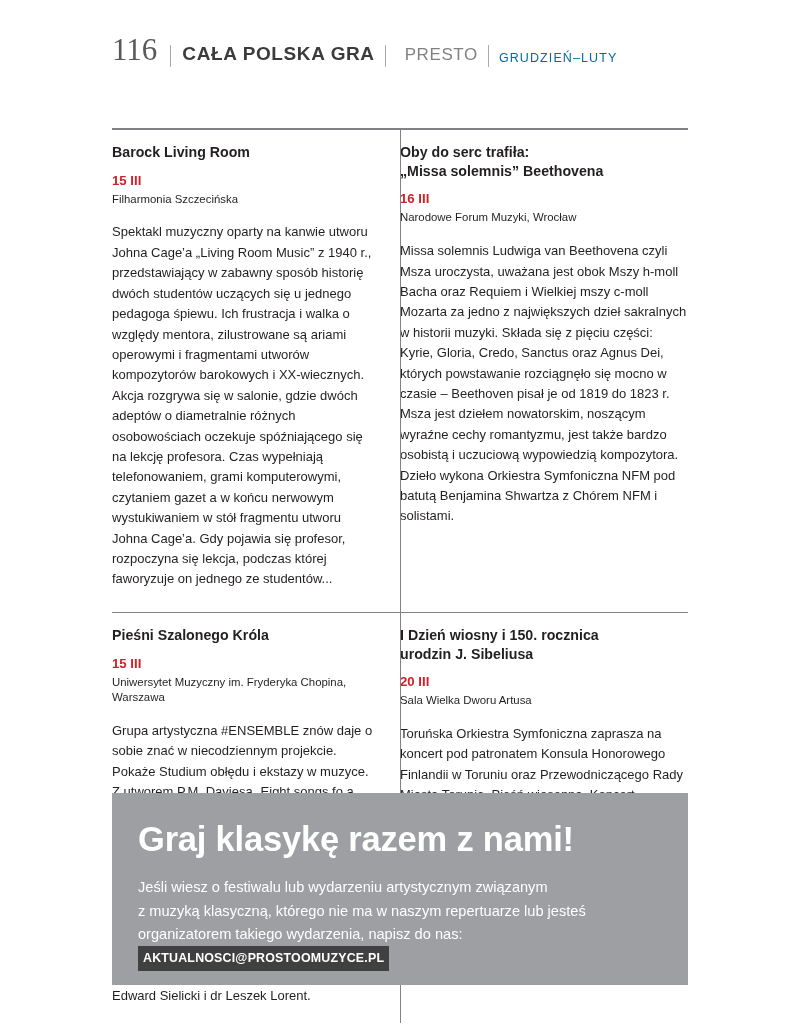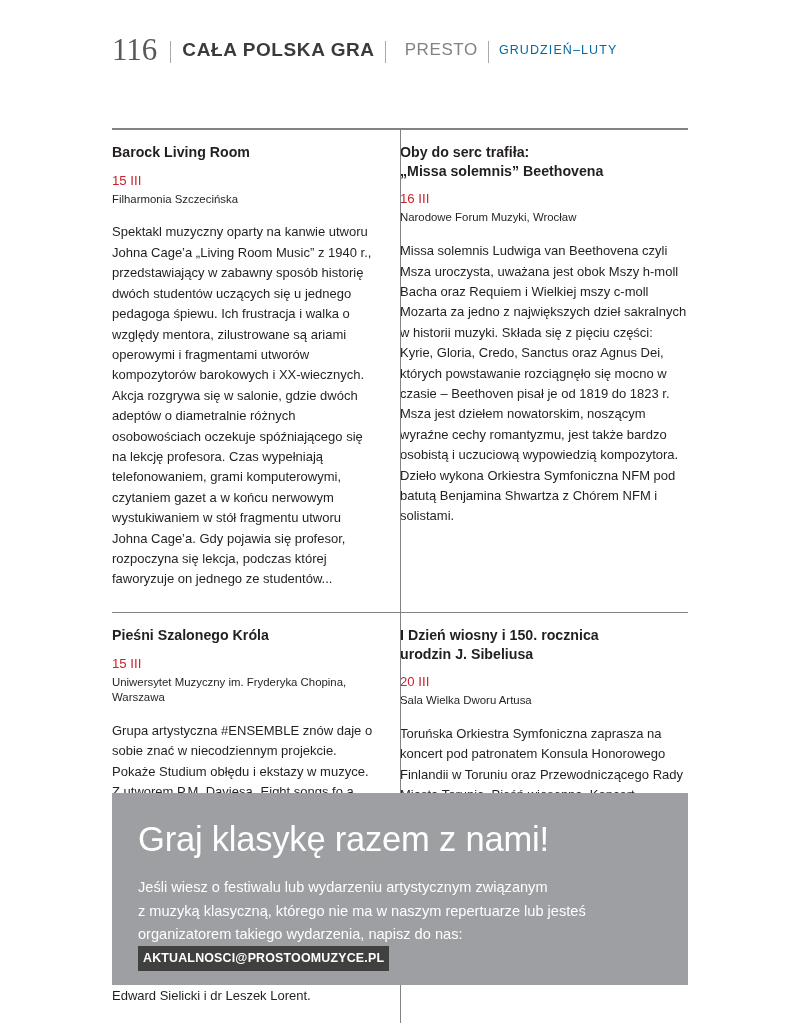--- a/index.html
+++ b/index.html
@@ -20,21 +20,21 @@
     height: 1027px;
     box-sizing: border-box;
   }
 
   
   .header {
     position: absolute;
     left: 112px;
     top: 34px;
     display: flex;
-    align-items: center;
+    align-items: flex-end;
     white-space: nowrap;
   }
   .page-number {
     font-size: 31px;
     color: #58595b;
     font-family: "Liberation Serif", serif;
     letter-spacing: 0px;
     line-height: 1;
   }
   .head-sep {
@@ -113,21 +113,21 @@
   }
   .art-title {
     font-size: 14.2px;
     font-weight: bold;
     line-height: 1.32;
     margin: 13px 0 0 0;
     color: #231f20;
   }
   .art-date {
     font-size: 13.2px;
-    font-weight: normal;
+    font-weight: bold;
     color: #cc2229;
     margin: 11px 0 0 0;
   }
   .art-venue {
     font-size: 11.4px;
     line-height: 1.38;
     margin: 4px 0 0 0;
     color: #231f20;
   }
   .art-body {
@@ -147,21 +147,21 @@
     top: 793px;
     width: 576px;
     height: 192px;
     background: #9d9fa2;
     box-sizing: border-box;
     padding: 28px 34px 0 26px;
   }
   .promo-title {
     font-size: 34.5px;
     color: #ffffff;
-    font-weight: normal;
+    font-weight: bold;
     letter-spacing: -0.2px;
     margin: 0;
     line-height: 1.1;
   }
   .promo-text {
     font-size: 14.6px;
     color: #ffffff;
     line-height: 1.62;
     margin: 17px 0 0 0;
     max-width: 520px;

